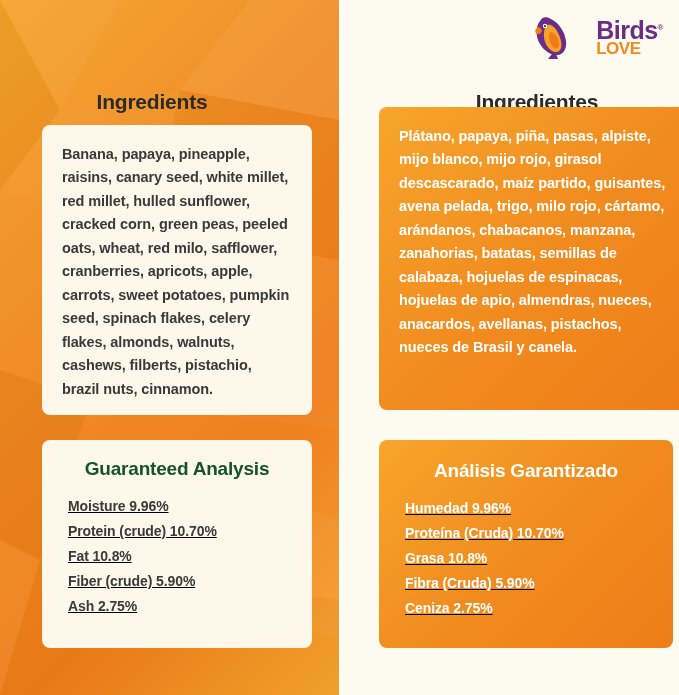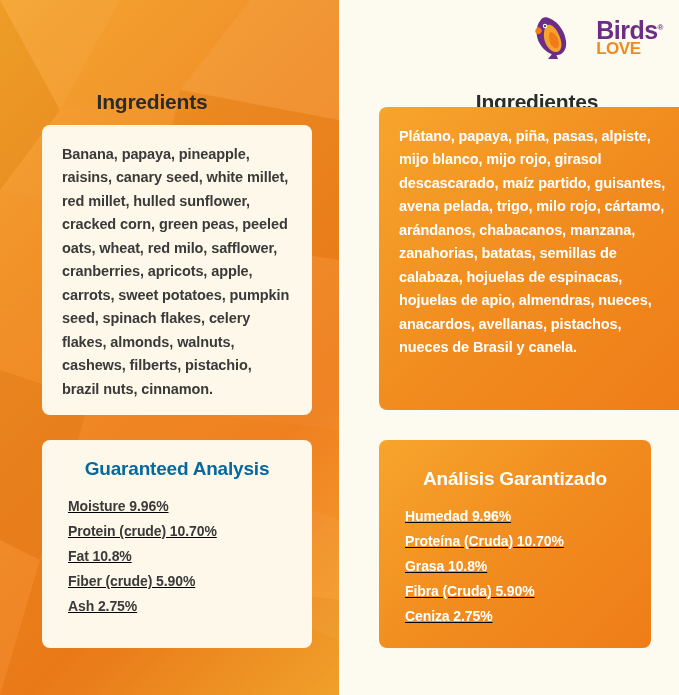--- a/index.html
+++ b/index.html
@@ -138,23 +138,23 @@
   .card-analysis-left {
     left: 42px;
     top: 440px;
     width: 270px;
     height: 208px;
     padding: 18px 20px;
   }
   .card-analysis-right {
     left: 379px;
     top: 440px;
-    width: 272px;
+    width: 294px;
     height: 208px;
-    padding: 28px 20px;
+    padding: 20px 20px;
   }
 
   .ingredients-text {
     margin: 0;
     font-size: 14.5px;
     line-height: 1.62;
     font-weight: bold;
     color: #3a3a3a;
     letter-spacing: -0.1px;
   }
@@ -165,21 +165,21 @@
     font-weight: bold;
     color: #ffffff;
     letter-spacing: -0.1px;
   }
 
   .analysis-heading {
     margin: 0 0 14px 0;
     font-size: 19px;
     font-weight: bold;
     text-align: center;
-    color: #0369a1;
+    color: #14532d;
     letter-spacing: -0.2px;
   }
   .analysis-heading-es {
     color: #ffffff;
   }
   .analysis-list {
     list-style: none;
     margin: 0;
     padding: 0 0 0 6px;
     text-decoration: underline;

